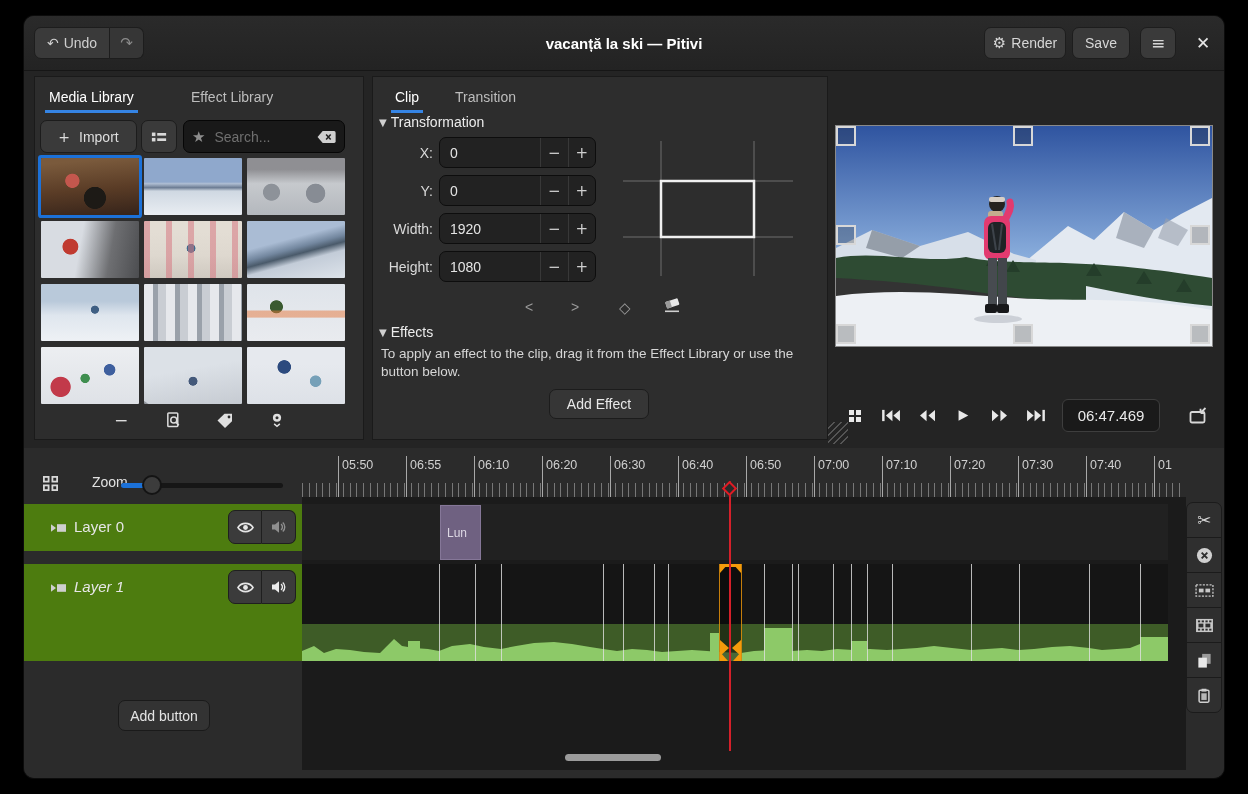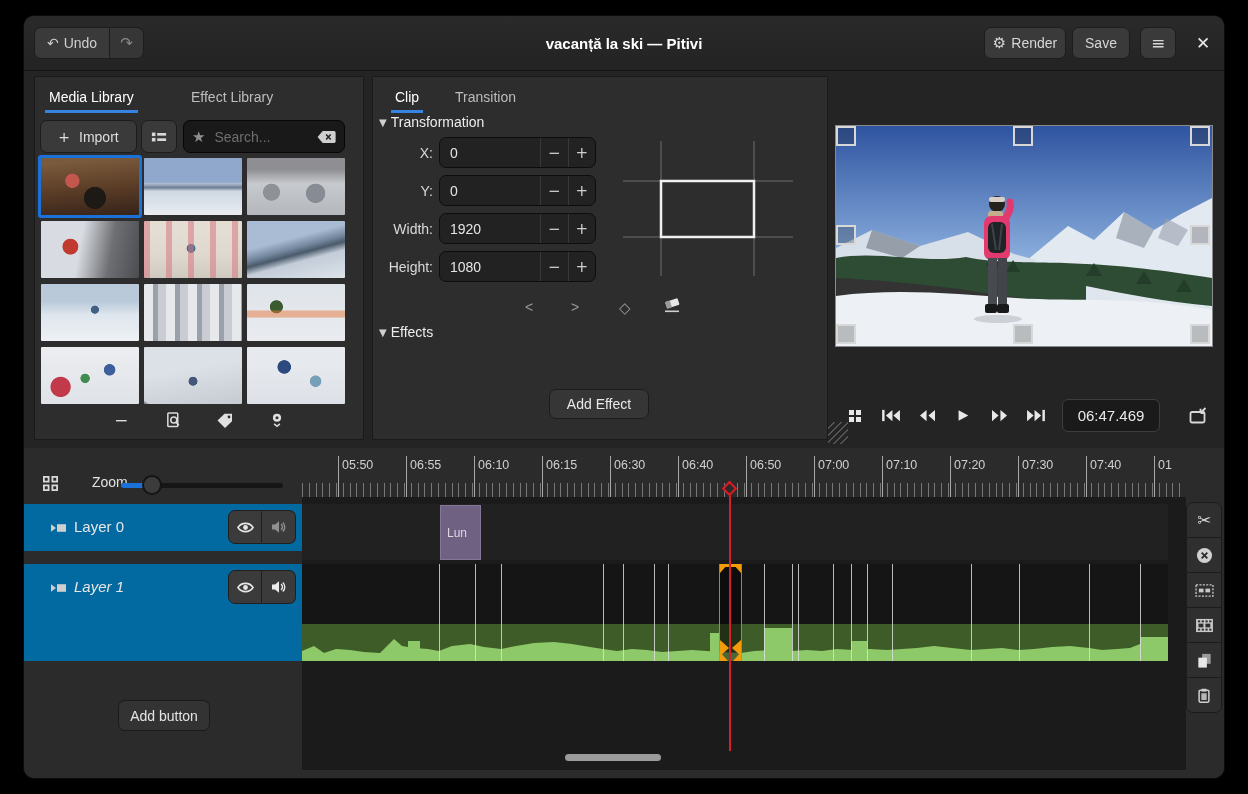--- a/index.html
+++ b/index.html
@@ -87,21 +87,21 @@
   #zoom-track{position:absolute;left:121px;top:483px;width:162px;height:5px;background:#161616;border-radius:3px;}
   #zoom-fill{position:absolute;left:121px;top:483px;width:32px;height:5px;background:#1c71d8;border-radius:3px;}
   #zoom-handle{position:absolute;left:142px;top:475px;width:20px;height:20px;border-radius:50%;background:#3c3c3c;border:2px solid #141414;box-sizing:border-box;}
   #ruler{position:absolute;left:302px;top:455px;width:884px;height:42px;overflow:hidden;
     background:linear-gradient(rgba(0,0,0,0) 28px,rgba(0,0,0,0) 28px),#2b2b2b;}
   #ruler .minor{position:absolute;left:0;top:28px;width:884px;height:14px;
     background:repeating-linear-gradient(90deg,#8a8a8a 0 1px,rgba(0,0,0,0) 1px 6.8px);opacity:.8;}
   .rtick{position:absolute;top:1px;height:41px;}
   .rtick .bar{position:absolute;left:0;top:0;width:1px;height:41px;background:#a8a8a8;}
   .rtick .lab{position:absolute;left:4px;top:2px;color:#d0d0d0;font-size:12.5px;white-space:nowrap;}
-  .layerbox{position:absolute;left:24px;width:278px;background:#0369a1;}
+  .layerbox{position:absolute;left:24px;width:278px;background:#4d7c0f;}
   .layer-name{position:absolute;left:50px;color:#e6e6e6;font-size:15px;}
   .cam{position:absolute;left:26px;}
   .lgroup{position:absolute;display:flex;}
   .lbtn{width:34px;height:34px;background:#3b3b3b;border:1px solid #1f1f1f;display:flex;align-items:center;justify-content:center;box-sizing:border-box;}
   .lbtn.first{border-radius:7px 0 0 7px;}
   .lbtn.last{border-radius:0 7px 7px 0;border-left:none;}
   #add-layer-btn{position:absolute;left:118px;top:700px;width:92px;height:31px;background:#333333;border:1px solid #1a1a1a;
     border-radius:7px;color:#e4e4e4;font-size:14px;display:flex;align-items:center;justify-content:center;box-sizing:border-box;}
   #tl-body{position:absolute;left:302px;top:497px;width:884px;height:273px;background:#1b1b1b;overflow:hidden;}
   #track0{position:absolute;left:0;top:7px;width:866px;height:56px;background:#212121;}
@@ -306,20 +306,21 @@
             </g>
             <rect x="4" y="14.5" width="14" height="1.6" fill="#cfcfcf"></rect>
           </svg>
       </span>
     </div>
 
     <div class="section-head" style="left:6px;top:247px;">
       <span class="exp g">▼</span>
       <span>Effects</span>
     </div>
+    <div id="effects-hint">To apply an effect to the clip, drag it from the Effect Library or use the button below.</div>
     <div id="add-effect-btn">
       <span>Add Effect</span>
     </div>
   </div>
 
   <div id="preview">
     <svg width="376" height="220" viewBox="0 0 376 220">
       <defs>
         <linearGradient id="sky" x1="0" y1="0" x2="0" y2="1">
           <stop offset="0" stop-color="#2f54a0"></stop>
@@ -449,21 +450,21 @@
       <div class="rtick" style="left: 104px;">
         <div class="bar"></div>
         <div class="lab">06:55</div>
       </div>
       <div class="rtick" style="left: 172px;">
         <div class="bar"></div>
         <div class="lab">06:10</div>
       </div>
       <div class="rtick" style="left: 240px;">
         <div class="bar"></div>
-        <div class="lab">06:15</div>
+        <div class="lab">06:20</div>
       </div>
       <div class="rtick" style="left: 308px;">
         <div class="bar"></div>
         <div class="lab">06:30</div>
       </div>
       <div class="rtick" style="left: 376px;">
         <div class="bar"></div>
         <div class="lab">06:40</div>
       </div>
       <div class="rtick" style="left: 444px;">

